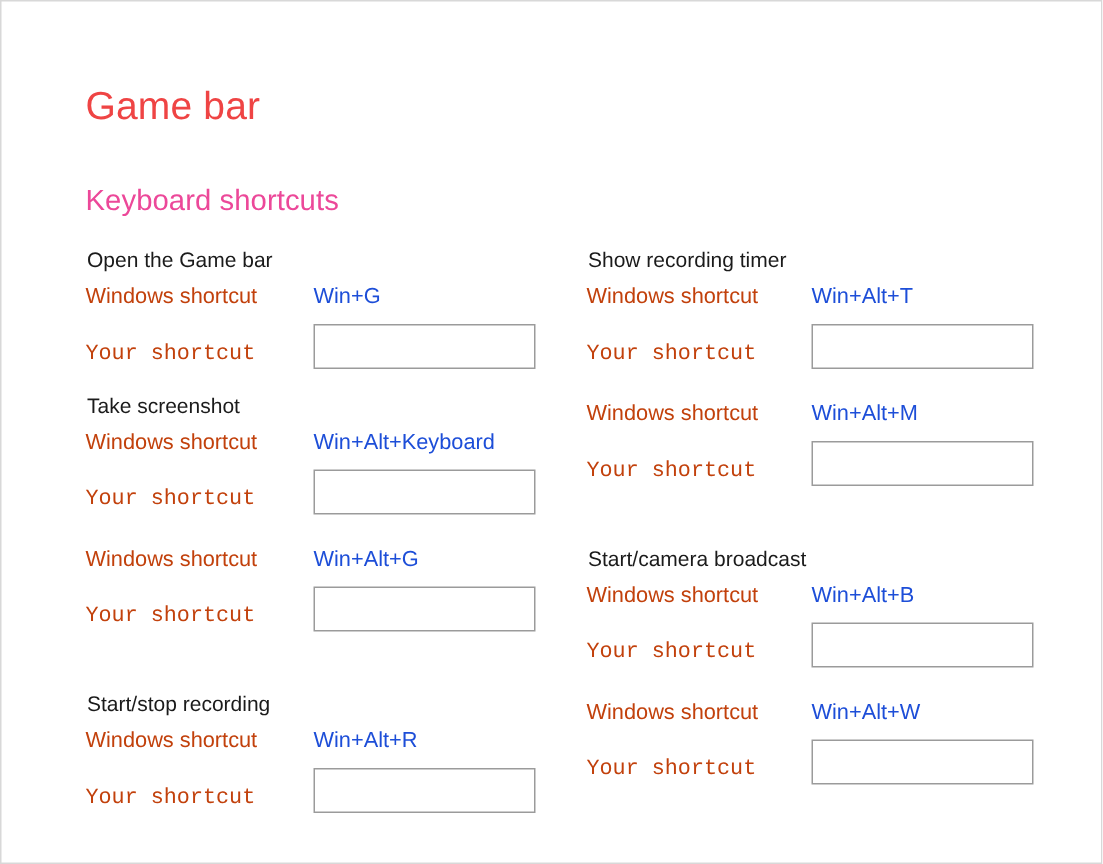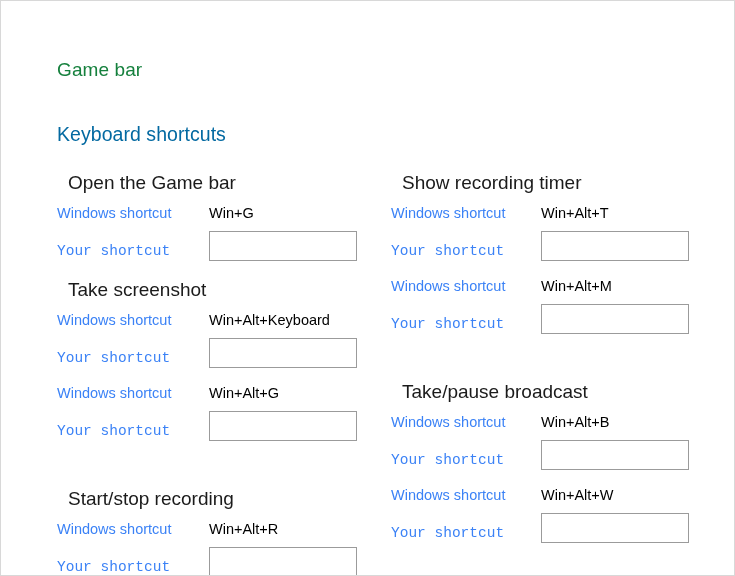--- a/index.html
+++ b/index.html
@@ -17,33 +17,33 @@
     height: 576px;
     background: #ffffff;
     border: 1px solid #d8d8d8;
     box-sizing: border-box;
     overflow: hidden;
   }
   #page-title {
     position: absolute;
     left: 56px;
     top: 52px;
-    font-size: 19px;
+    font-size: 26px;
     font-weight: 400;
-    color: #15803d;
+    color: #ef4444;
     letter-spacing: 0.1px;
     line-height: 34px;
   }
   #section-title {
     position: absolute;
     left: 56px;
     top: 120px;
     font-size: 19.5px;
     font-weight: 400;
-    color: #0369a1;
+    color: #ec4899;
     letter-spacing: 0.05px;
     line-height: 26px;
   }
   .columns {
     position: absolute;
     left: 0;
     top: 162px;
     width: 735px;
   }
   .column {
@@ -51,51 +51,51 @@
     top: 0;
   }
   .column.left  { left: 56px;  width: 340px; }
   .column.right { left: 390px; width: 340px; }
 
   .shortcut-block {
     position: relative;
     height: 96px;
   }
   .block-title {
-    font-size: 19px;
+    font-size: 14px;
     color: #1b1b1b;
     line-height: 18px;
-    margin: 11px;
+    margin: 1px;
     padding: 0;
     white-space: nowrap;
   }
   .row {
     position: relative;
     height: 30px;
   }
   .row-win { margin-top: 6px; height: 24px; }
   .row-your { margin-top: 4px; height: 36px; }
 
   .row-label {
     position: absolute;
     left: 0;
     font-size: 14.5px;
-    color: #3b82f6;
+    color: #c2410c;
     line-height: 20px;
     white-space: nowrap;
   }
   .row-win .row-label { top: 0; }
   .row-your .row-label { top: 10px; font-family: Liberation Mono, monospace; }
 
   .win-value {
     position: absolute;
     left: 152px;
     top: 0;
     font-size: 14.5px;
-    color: #000000;
+    color: #1d4ed8;
     line-height: 20px;
     white-space: nowrap;
   }
   .shortcut-input {
     position: absolute;
     left: 152px;
     top: 0;
     width: 148px;
     height: 30px;
     box-sizing: border-box;
@@ -191,21 +191,21 @@
           <span class="row-label">Windows shortcut</span>
           <span class="win-value">Win+Alt+M</span>
         </div>
         <div class="row row-your">
           <span class="row-label">Your shortcut</span>
           <input class="shortcut-input" type="text" value="" style="">
         </div>
       </div>
 
       <div class="shortcut-block">
-        <div class="block-title">Take/pause broadcast</div>
+        <div class="block-title">Start/camera broadcast</div>
         <div class="row row-win">
           <span class="row-label">Windows shortcut</span>
           <span class="win-value">Win+Alt+B</span>
         </div>
         <div class="row row-your">
           <span class="row-label">Your shortcut</span>
           <input class="shortcut-input" type="text" value="" style="">
         </div>
       </div>
 

